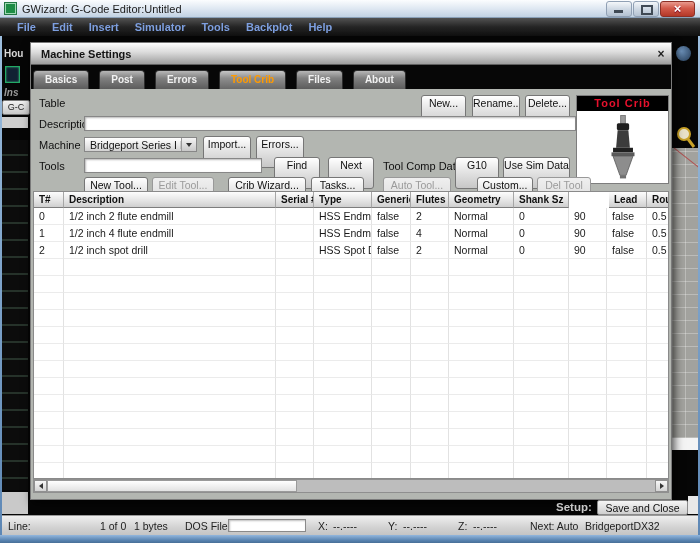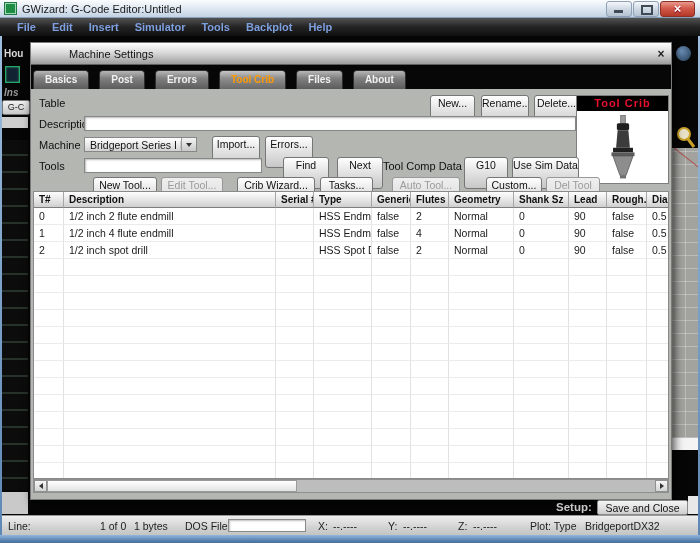--- a/index.html
+++ b/index.html
@@ -49,42 +49,42 @@
   .bg-redline{left:670px;top:160px;width:40px;height:1px;background:#b05050;transform:rotate(38deg);}
   .bg-whitebox{left:672px;top:438px;width:26px;height:12px;background:#f4f4f4;}
   .bg-whitebox2{left:688px;top:496px;width:10px;height:18px;background:#e8e8e8;}
   .bg-mag{left:676px;top:126px;width:20px;height:22px;}
   
   .dialog{position:absolute;left:30px;top:42px;width:642px;height:458px;
     border:1px solid #7a7a7a;box-sizing:border-box;background:#b3b6b1;
     box-shadow:2px 3px 9px rgba(0,0,0,.75);}
   .dlg-title{height:22px;background:linear-gradient(#ffffff,#dadada 45%,#9e9e9e);
     border-bottom:1px solid #5f5f5f;display:flex;align-items:center;box-sizing:border-box;}
-  .dlg-title span.t{font-size:11px;font-weight:normal;color:#141414;padding-left:18px;flex:1;margin-left:20px;}
+  .dlg-title span.t{font-size:11px;font-weight:bold;color:#141414;padding-left:10px;flex:1;}
   .dlg-close{width:20px;text-align:center;font-size:12px;font-weight:bold;color:#222;}
   .tabstrip{height:24px;background:#070707;display:flex;align-items:flex-end;gap:10px;padding-left:2px;}
   .tab{height:18px;line-height:18px;padding:0 11px;border:1px solid #2e2e2e;border-bottom:none;
     border-radius:4px 4px 0 0;background:linear-gradient(#b7b7b7,#808080 40%,#5c5c5c);
     color:#f1f1f1;font-size:10px;font-weight:bold;}
   .tab.active{background:linear-gradient(#c6c6c6,#8e8e8e 40%,#686868);color:#ff9a00;}
   .content{position:relative;height:412px;}
   .lbl{position:absolute;font-size:11px;color:#101010;white-space:nowrap;}
   .inp{position:absolute;height:15px;background:#fff;border:1px solid #878787;box-sizing:border-box;
     box-shadow:inset 1px 1px 2px rgba(0,0,0,.28);font-size:10.5px;padding:0 3px;font-family:inherit;}
   .sel{position:absolute;height:16px;border:1px solid #878787;box-sizing:border-box;
     background:linear-gradient(#ffffff,#e9e9e9 55%,#d2d2d2);display:flex;align-items:center;}
   .sel .txt{flex:1;font-size:10.5px;color:#111;padding-left:5px;white-space:nowrap;overflow:hidden;}
   .sel .arr{width:14px;height:100%;border-left:1px solid #9a9a9a;
     background:linear-gradient(#f4f4f4,#c8c8c8);display:flex;align-items:center;justify-content:center;}
   .tri-down{width:0;height:0;border-left:3px solid transparent;border-right:3px solid transparent;border-top:4px solid #333;}
   .tri-left{width:0;height:0;border-top:3px solid transparent;border-bottom:3px solid transparent;border-right:4px solid #333;}
   .tri-right{width:0;height:0;border-top:3px solid transparent;border-bottom:3px solid transparent;border-left:4px solid #333;}
   .btn{position:absolute;height:32px;border:1px solid #767676;border-radius:3px;box-sizing:border-box;
     background:linear-gradient(#ffffff,#e4e4e4 45%,#c7c7c7);
-    font-size:10.5px;color:#101010;text-align:center;line-height:14px;white-space:nowrap;overflow:hidden;margin-left:9px;}
+    font-size:10.5px;color:#101010;text-align:center;line-height:14px;white-space:nowrap;overflow:hidden;}
   .btn.disabled{color:#9b9b9b;background:linear-gradient(#efefef,#d8d8d8);border-color:#999;}
   
   .crib{position:absolute;left:545px;top:6px;width:93px;height:89px;border:1px solid #7d7d7d;
     box-sizing:border-box;background:#fff;}
   .crib-h{height:15px;background:#000;color:#e8112d;font-size:11px;font-weight:bold;
     text-align:center;line-height:15px;letter-spacing:1px;}
   .crib-body{height:72px;display:flex;align-items:center;justify-content:center;}
   
   .grid{position:absolute;left:2px;top:102px;width:636px;height:288px;background:#fff;
     border:1px solid #8a8a8a;box-sizing:border-box;overflow:hidden;}
@@ -228,21 +228,21 @@
       <div class="grid">
         <div class="ghead">
             <div class="gh" style="width: 30px;">T#</div>
             <div class="gh" style="width: 212px;">Description</div>
             <div class="gh" style="width: 38px;">Serial #</div>
             <div class="gh" style="width: 58px;">Type</div>
             <div class="gh" style="width: 39px;">Generic</div>
             <div class="gh" style="width: 38px;">Flutes</div>
             <div class="gh" style="width: 65px;">Geometry</div>
             <div class="gh" style="width: 55px;">Shank Sz</div>
-            <div class="gh" style="width: 38px;">Lead</div>
+            <div class="gh" style="width: 38px; margin-left: 40px;">Lead</div>
             <div class="gh" style="width: 40px;">Rough...</div>
             <div class="gh" style="width: 26px;">Dia</div>
           </div>
         <div>
             <div class="grow">
               <div class="gc" style="width: 30px;">0</div>
               <div class="gc" style="width: 212px;">1/2 inch 2 flute endmill</div>
               <div class="gc" style="width: 38px;"></div>
               <div class="gc" style="width: 58px;">HSS Endmill</div>
               <div class="gc" style="width: 39px;">false</div>
@@ -471,20 +471,20 @@
     <span class="sb" style="left:100px">1 of 0</span>
     <span class="sb" style="left:134px">1 bytes</span>
     <span class="sb" style="left:185px">DOS File:</span>
     <input class="sb-input" value="" style="">
     <span class="sb" style="left:318px">X:</span>
     <span class="sb" style="left:333px">--.----</span>
     <span class="sb" style="left:388px">Y:</span>
     <span class="sb" style="left:403px">--.----</span>
     <span class="sb" style="left:458px">Z:</span>
     <span class="sb" style="left:473px">--.----</span>
-    <span class="sb" style="left:530px">Plot: Type</span>
+    <span class="sb" style="left:530px">Next: Auto</span>
     <span class="sb" style="left:585px">BridgeportDX32</span>
   </div>
 
   <div class="edge l"></div>
   <div class="edge r"></div>
   <div class="bottomframe"></div>
 </div>
 
 </body></html>

